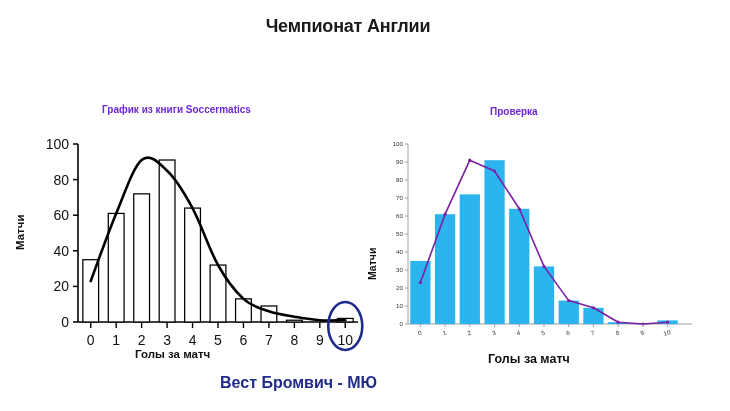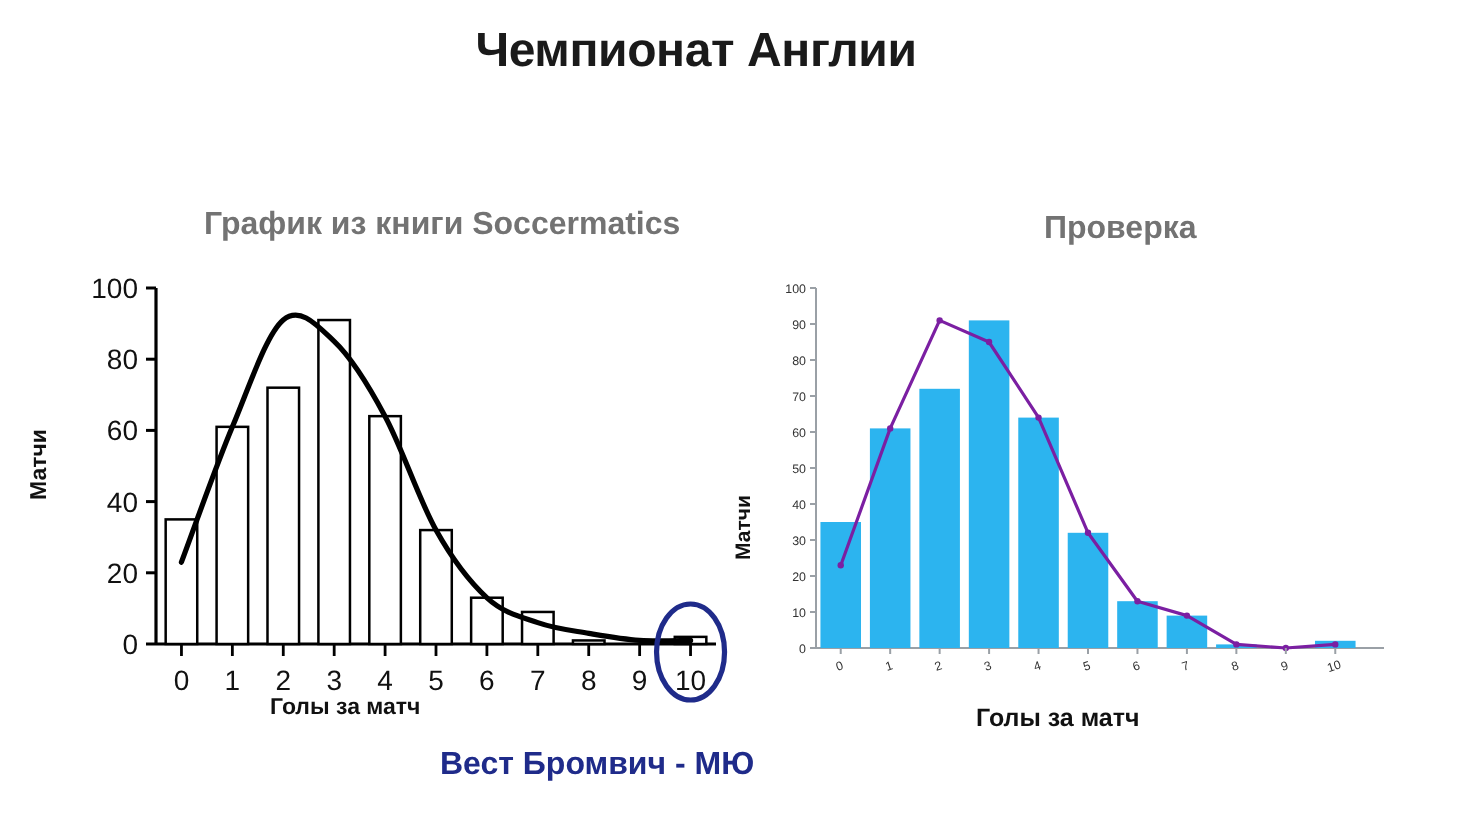--- a/index.html
+++ b/index.html
@@ -15,34 +15,34 @@
   }
 
   
   #slide-title {
     position: absolute;
     left: 0; top: 13px;
     width: 696px;
     text-align: center;
     font-family: "Liberation Sans", sans-serif;
     font-weight: bold;
-    font-size: 24px;
+    font-size: 18px;
     line-height: 26px;
     letter-spacing: -0.2px;
     color: #1a1a1a;
   }
   #slide-title .t-line { display: block; }
 
   
   .panel { position: absolute; }
   .panel-title {
     position: absolute;
     font-weight: bold;
-    font-size: 16px;
-    color: #737373;
+    font-size: 10px;
+    color: #6d28d9;
     white-space: nowrap;
   }
 
   
   #panel-left { left: 20px; top: 98px; width: 345px; height: 300px; }
   #left-title { left: 82px; top: 6px; }
 
   #left-plot {
     position: absolute;
     left: 0; top: 32px;
@@ -69,21 +69,21 @@
     position: absolute;
     left: 200px; top: 276px;
     font-size: 16px;
     font-weight: bold;
     color: #1f2b8a;
     white-space: nowrap;
   }
 
   
   #panel-right { left: 360px; top: 98px; width: 360px; height: 290px; }
-  #right-title { left: 130px; top: 8px; margin-left: 32px; }
+  #right-title { left: 130px; top: 8px; }
 
   #right-plot {
     position: absolute;
     left: 0; top: 30px;
     width: 360px; height: 250px;
   }
   #right-svg { display: block; }
 
   #right-ylabel {
     position: absolute;

